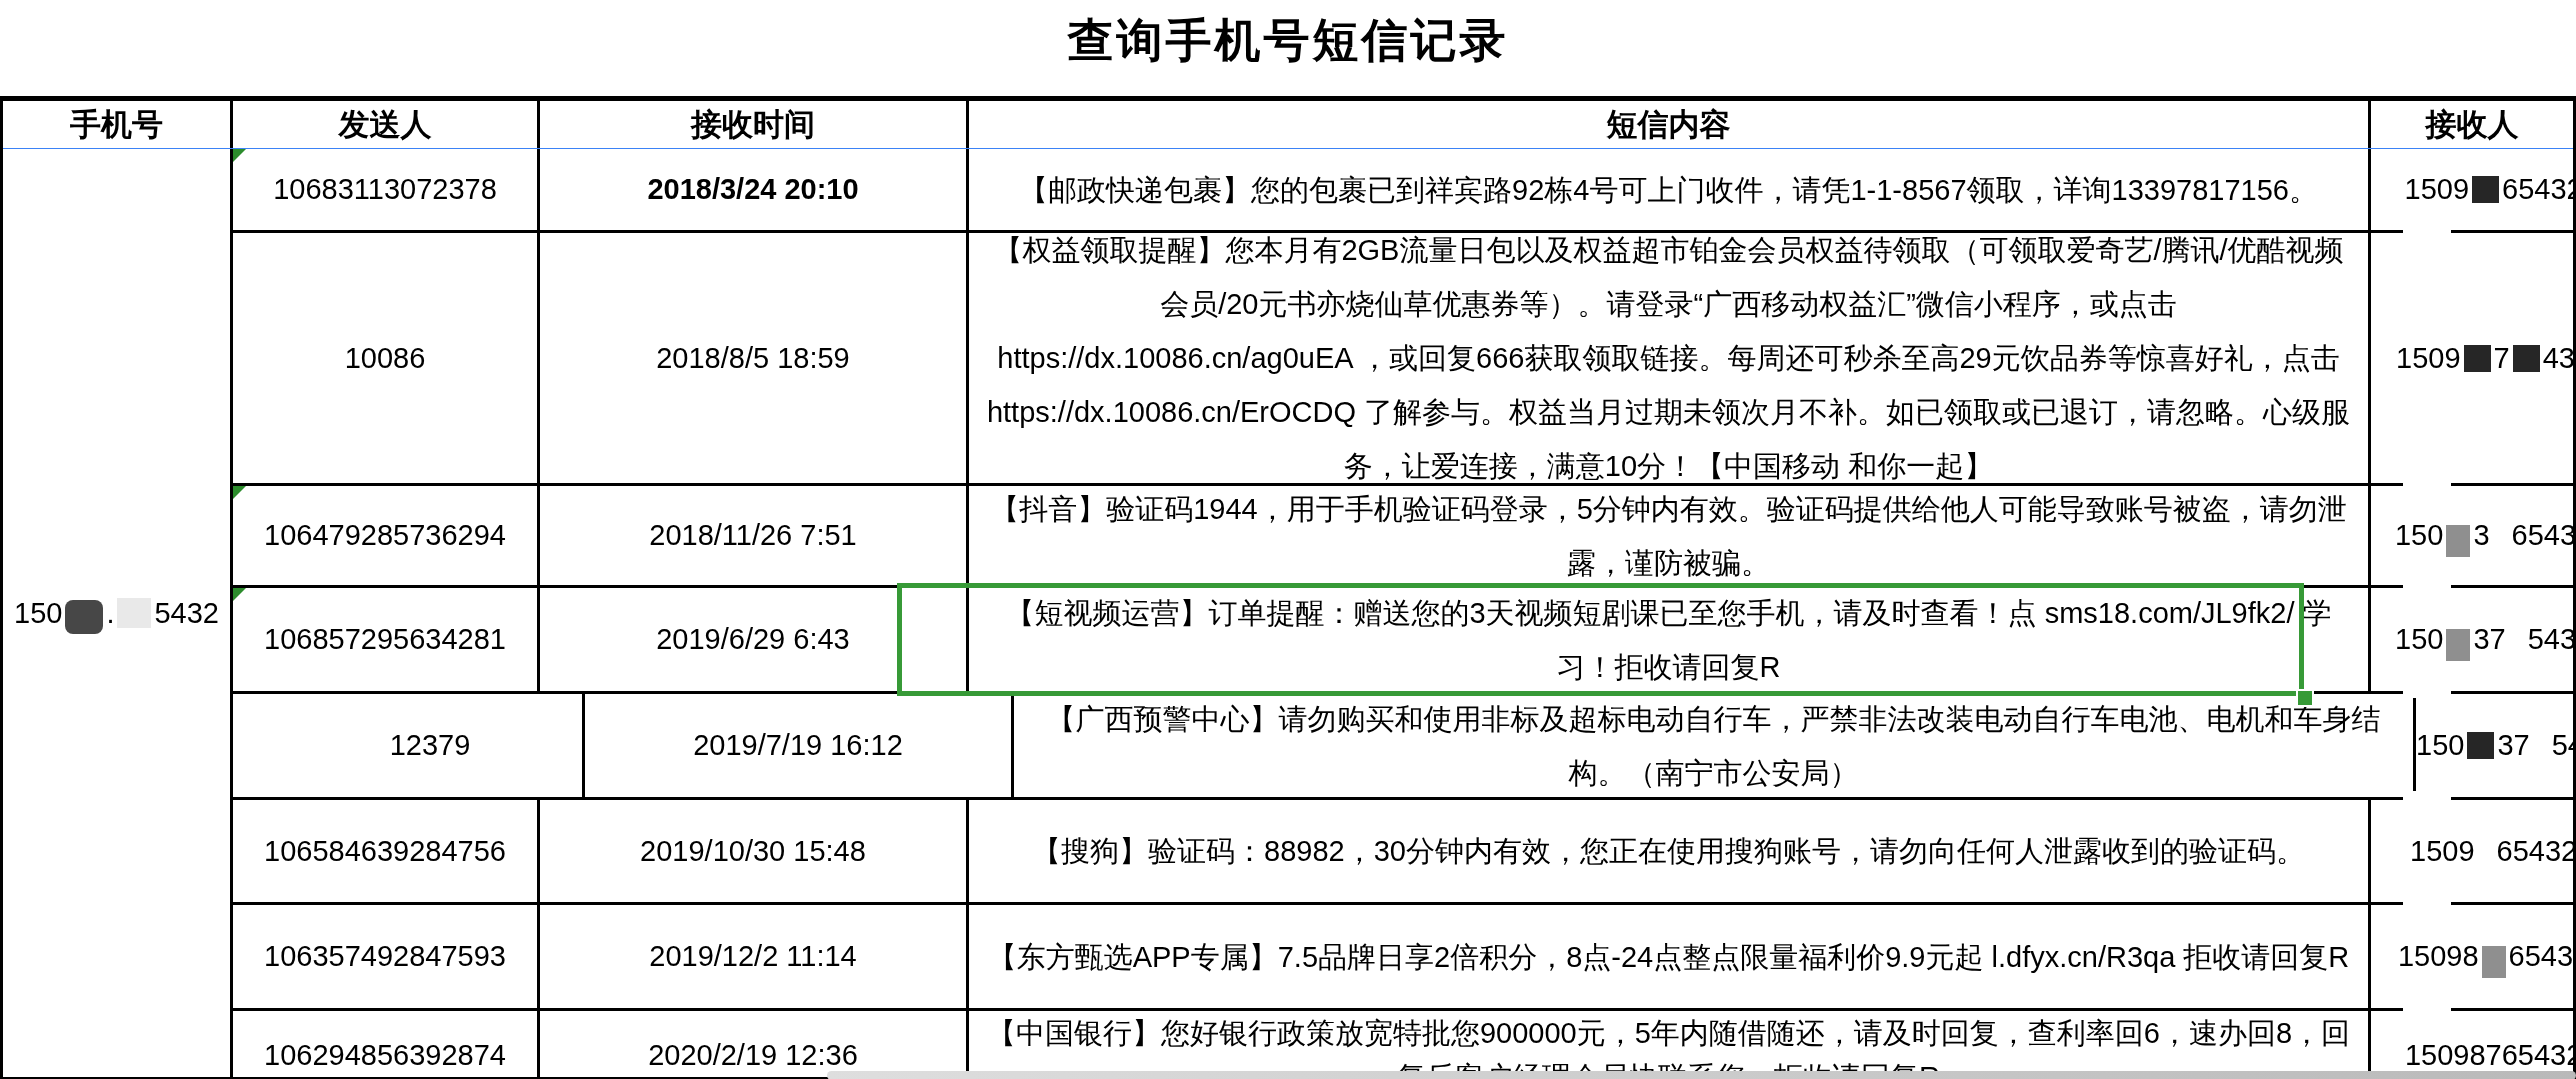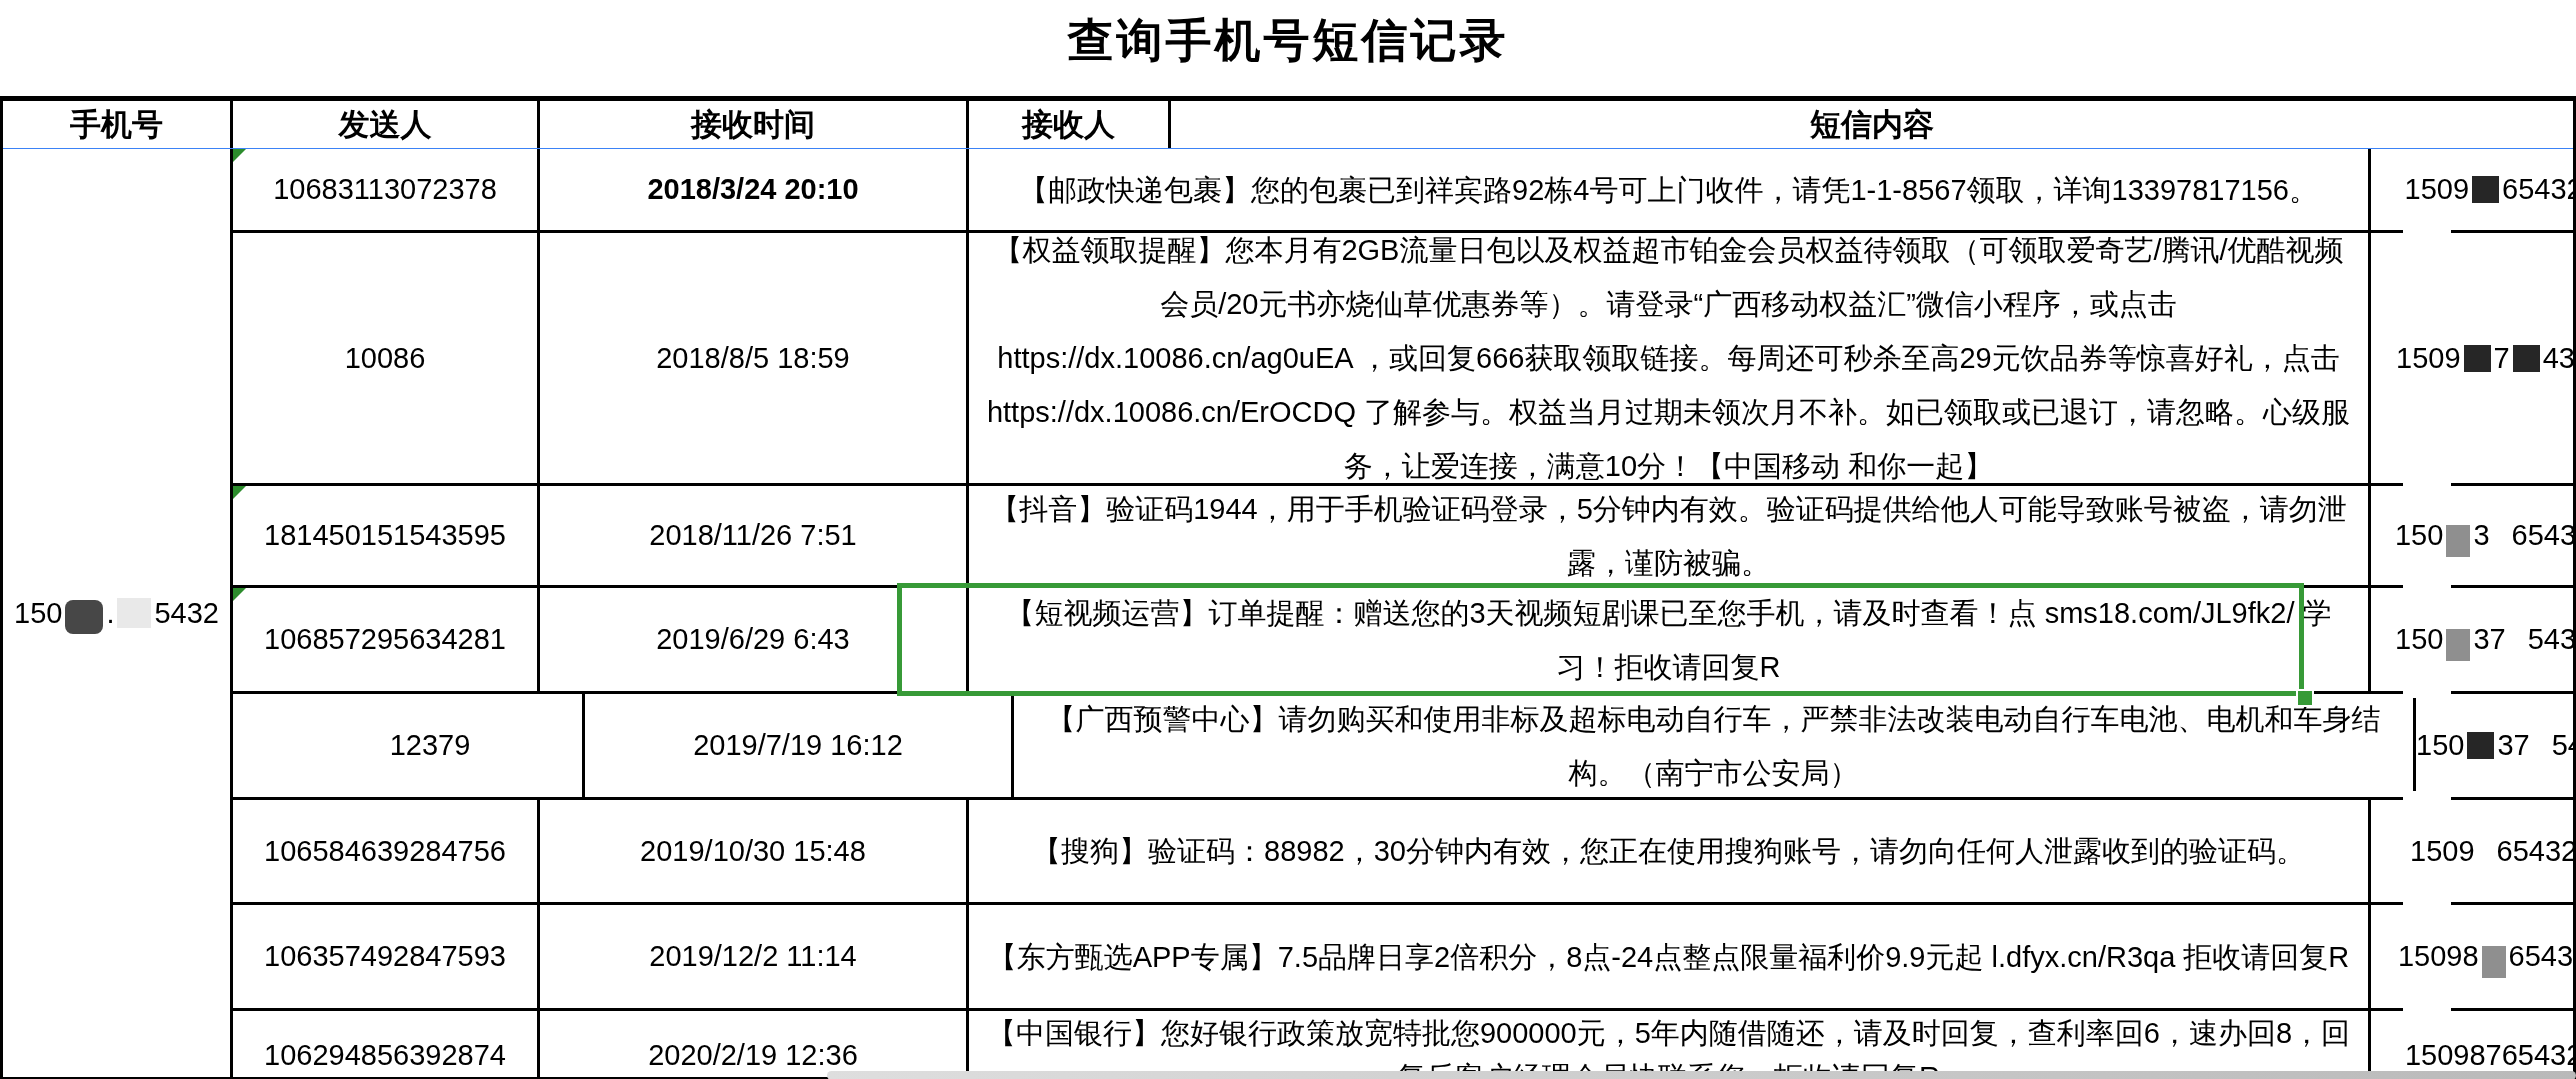--- a/index.html
+++ b/index.html
@@ -51,22 +51,22 @@
 
 <div class="page">
 
   <div class="title">查询手机号短信记录</div>
 
   <div class="table">
     <div class="header-row">
       <div class="hcell w-phone">手机号</div>
       <div class="hcell w-sender">发送人</div>
       <div class="hcell w-time">接收时间</div>
+      <div class="hcell w-content">短信内容</div>
       <div class="hcell w-receiver">接收人</div>
-      <div class="hcell w-content">短信内容</div>
     </div>
     <div class="body">
       <div class="phone-cell" id="phone-cell">
           <span>150</span>
           <span class="mark dark"></span>
           <span>.</span>
           <span class="mark light"></span>
           <span>5432</span>
         </div>
       <div class="rows" id="rows">
@@ -97,21 +97,21 @@
               <span>1509</span>
               <span class="mark black"></span>
               <span>7</span>
               <span class="mark black"></span>
               <span>432</span>
             </div>
           </div>
           <div class="row" style="height: 102px;">
             <div class="cell w-sender">
               <span class="corner"></span>
-              <span>181450151543595</span>
+              <span>106479285736294</span>
             </div>
             <div class="cell w-time">2018/11/26 7:51</div>
             <div class="cell content w-content">
               <span>【抖音】验证码1944，用于手机验证码登录，5分钟内有效。验证码提供给他人可能导致账号被盗，请勿泄露，谨防被骗。</span>
             </div>
             <div class="cell receiver w-receiver">
               <span>150</span>
               <span class="mark gray"></span>
               <span>3</span>
               <span class="mark gap"></span>

